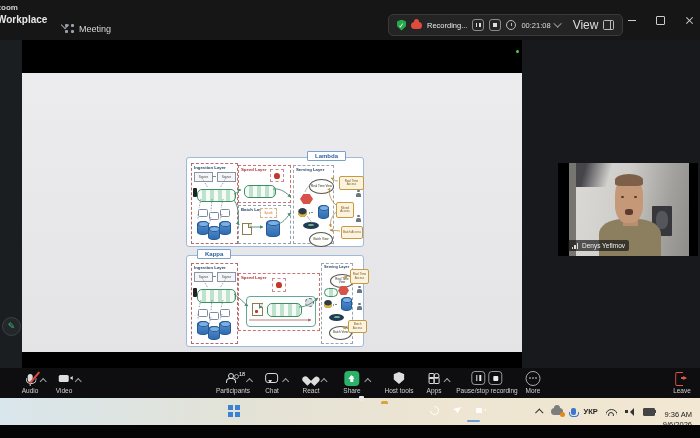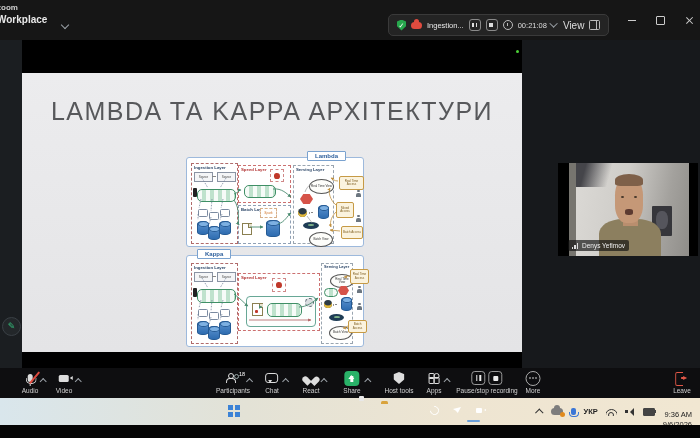--- a/index.html
+++ b/index.html
@@ -32,21 +32,21 @@
   .reccloud{width:11px;height:7px;background:#e04b3f;border-radius:4px;position:relative;}
   .reccloud::before{content:"";position:absolute;left:3px;top:-3px;width:5px;height:5px;background:#e04b3f;border-radius:50%;}
   .rectext{color:#e8e8e8;font-size:7.5px;}
   .pbtn{width:10px;height:10px;border:1px solid #8a8a8a;border-radius:3px;position:relative;}
   .pbtn.pause::before,.pbtn.pause::after{content:"";position:absolute;top:2.5px;width:1.4px;height:4.5px;background:#ddd;}
   .pbtn.pause::before{left:2.6px}.pbtn.pause::after{right:2.6px}
   .pbtn.stop::before{content:"";position:absolute;left:2.7px;top:2.7px;width:4px;height:4px;background:#ddd;}
   .clockic{width:8px;height:8px;border:1px solid #bbb;border-radius:50%;position:relative;}
   .clockic::after{content:"";position:absolute;left:3.2px;top:1.5px;width:1px;height:3px;background:#bbb;}
   .timer{color:#ddd;font-size:7.5px;}
-  .viewlbl{color:#ddd;font-size:10px;}
+  .viewlbl{color:#ddd;font-size:12px;margin-left:6px;}
   .viewic{width:9px;height:8px;border:1px solid #bbb;border-radius:1.5px;position:relative;}
   .viewic::after{content:"";position:absolute;right:2px;top:0;bottom:0;width:1px;background:#bbb;}
   .winctl{position:absolute;right:6px;top:16px;display:flex;gap:20px;align-items:center;}
   .wmin{width:8px;height:1.2px;background:#ccc;}
   .wmax{width:7px;height:7px;border:1.2px solid #ccc;border-radius:1px;}
   .wclose{width:9px;height:9px;position:relative;}
   .wclose::before,.wclose::after{content:"";position:absolute;left:4px;top:0;width:1.2px;height:9px;background:#ccc;}
   .wclose::before{transform:rotate(45deg)}.wclose::after{transform:rotate(-45deg)}
 
   
@@ -232,24 +232,33 @@
 <body>
 
 <div class="root">
 
   <div class="titlebar">
     <div class="logo">
       <span class="l1">zoom</span>
       <span class="l2">Workplace</span>
     </div>
     <span class="chd wchev"></span>
+    <div class="tab meeting">
+      <span class="micon">
+          <i></i>
+          <i></i>
+          <i></i>
+          <i></i>
+        </span>
+      <span>Meeting</span>
+    </div>
     <div class="recpill">
       <span class="shield">✓</span>
       <span class="reccloud"></span>
-      <span class="rectext">Ingestion...</span>
+      <span class="rectext">Recording...</span>
       <span class="pbtn pause"></span>
       <span class="pbtn stop"></span>
       <span class="clockic"></span>
       <span class="timer">00:21:08</span>
       <span class="chd" style="transform:rotate(225deg) translateX(2px);"></span>
       <span class="viewlbl">View</span>
       <span class="viewic"></span>
     </div>
     <div class="winctl">
       <span class="wmin"></span>
@@ -258,21 +267,20 @@
     </div>
   </div>
 
   <div class="leftstrip">
     <div class="pencilbtn">✎</div>
   </div>
 
   <div class="share">
     <div class="greendot"></div>
     <div class="slide">
-      <div class="slidetitle">LAMBDA ТА KAPPA АРХІТЕКТУРИ</div>
 
       <div class="arch" style="left:164px;top:84px;width:176px;height:88px;">
         <div class="archlbl" style="left:120px;top:-7px;">Lambda</div>
 
         <div class="lay maroon" style="left:4px;top:5px;width:45px;height:79px;">
           <span class="ll">Ingestion Layer</span>
           <span class="srcbox" style="left:2px;top:8px;">Source</span>
           <span class="srcdash" style="left:20px;top:12px;"></span>
           <span class="srcbox" style="left:25px;top:8px;">Source</span>
           <span class="kmark" style="left:1px;top:24px;"></span>

